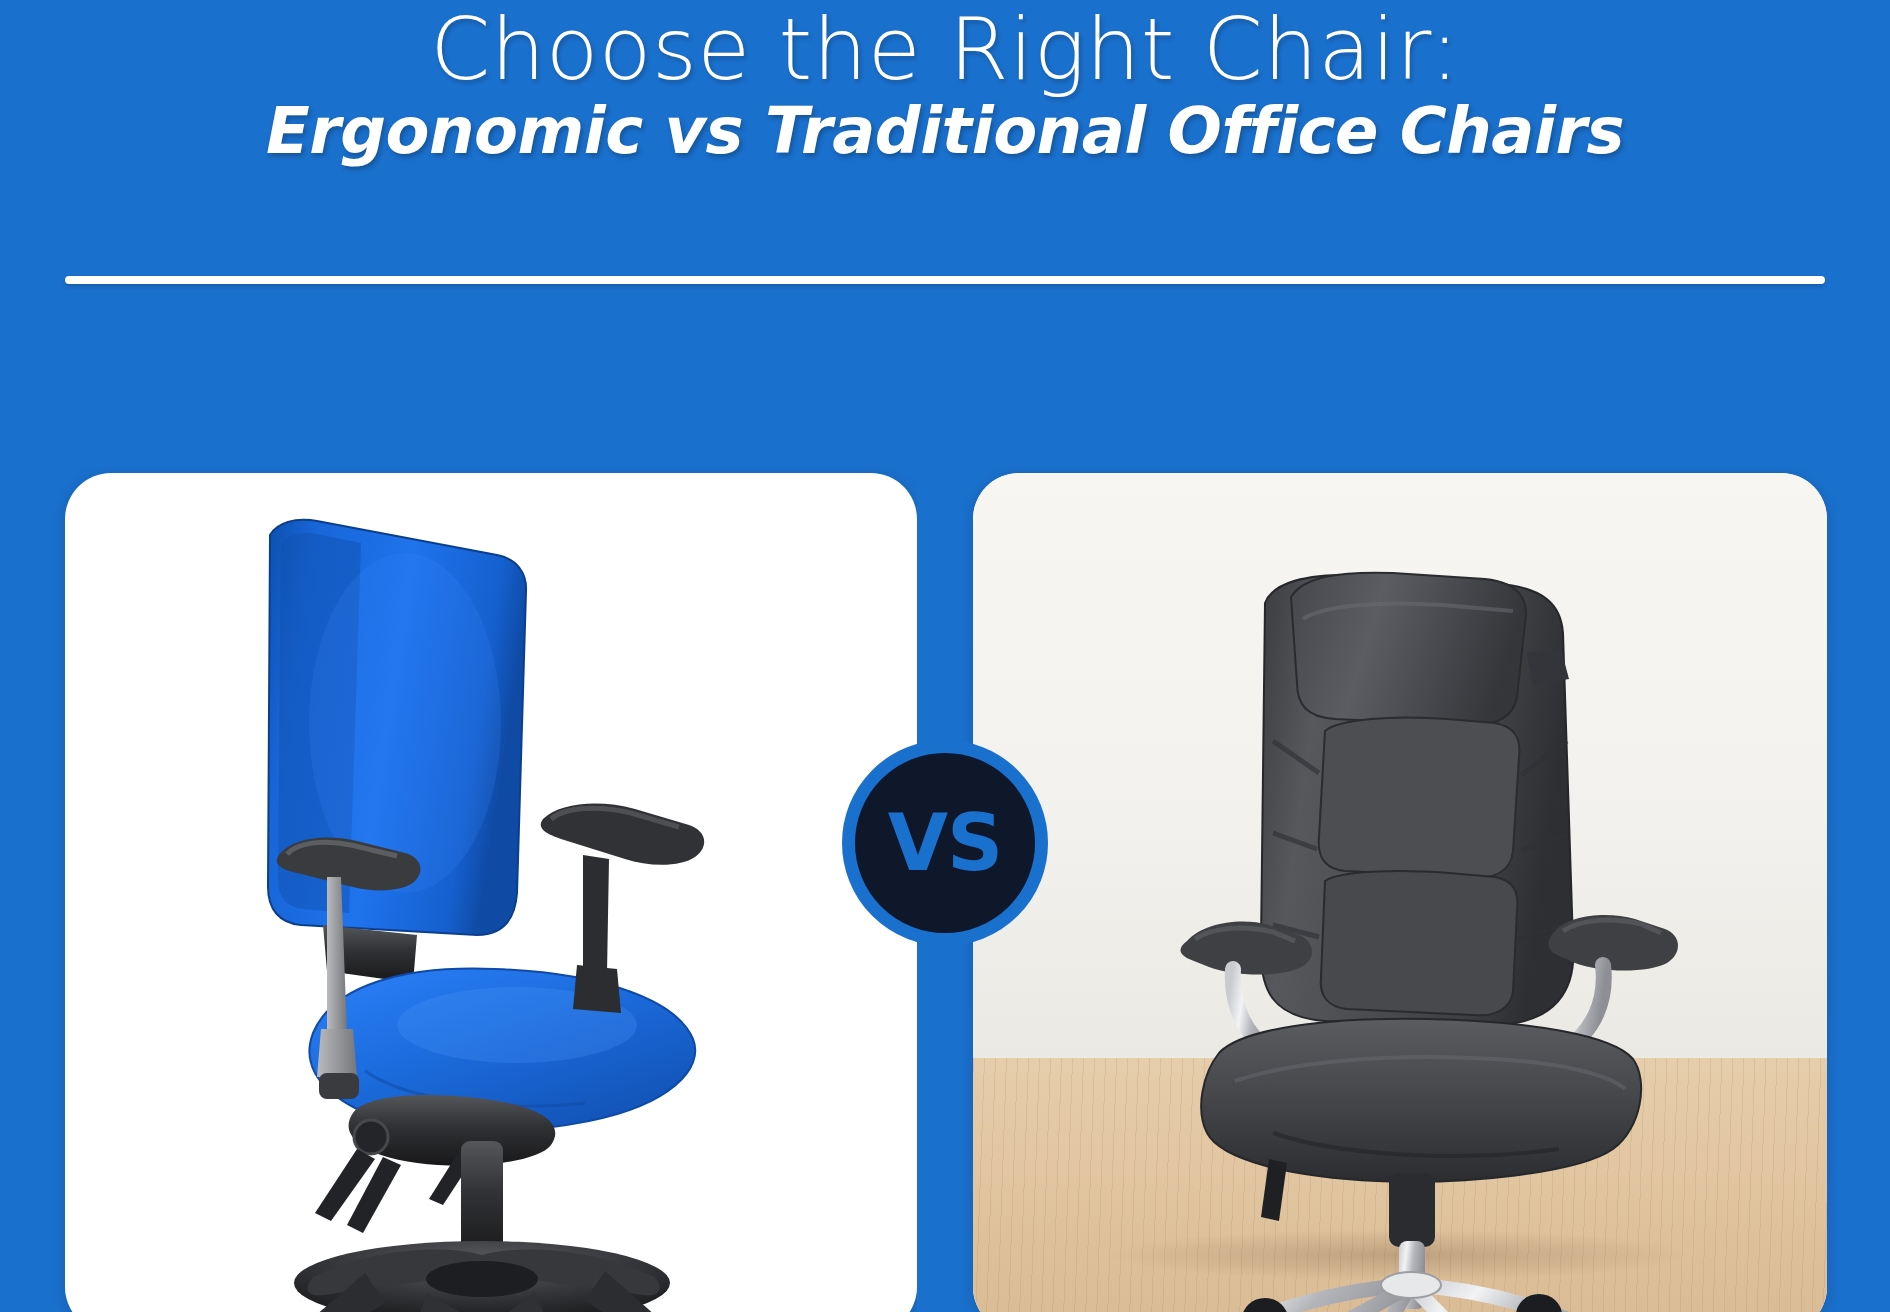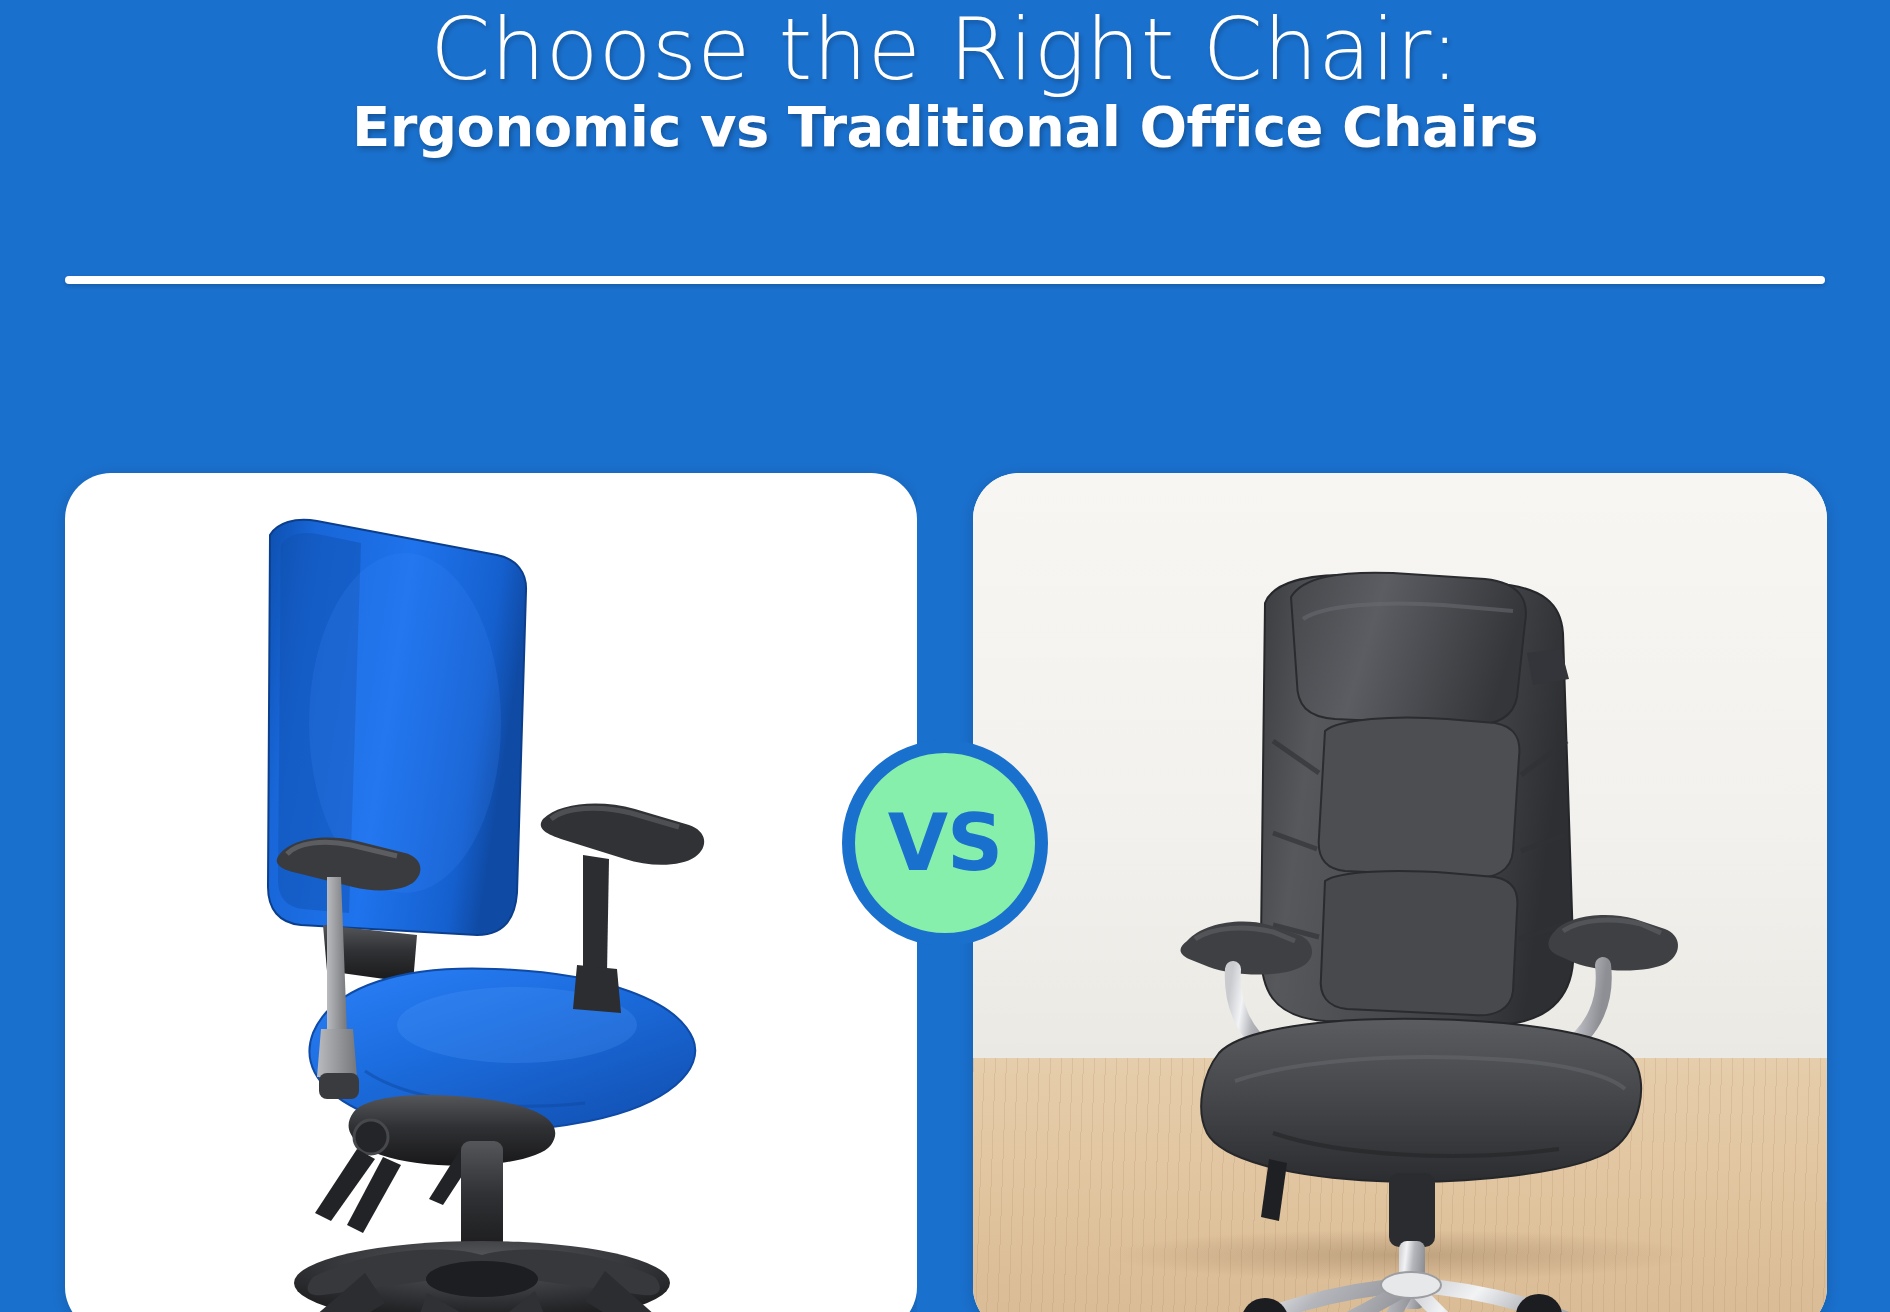--- a/index.html
+++ b/index.html
@@ -36,27 +36,28 @@
     color:#ffffff;
     padding-top:6px;
     text-shadow:2px 3px 4px rgba(0,0,0,0.22);
     white-space:nowrap;
     text-align:center;
   }
   .title-line2 {
     display:block;
     font-family:"DejaVu Sans", sans-serif;
     font-weight:bold;
-    font-size:56px;
+    font-size:64px;
     line-height:1.05;
     letter-spacing:-0.5px;
     color:#ffffff;
     padding-top:4px;
     text-shadow:2px 3px 5px rgba(0,0,0,0.25);
     white-space:nowrap;
+    font-style:italic;
   }
   .title-divider {
     position:absolute;
     left:65px; top:276px;
     width:1760px; height:8px;
     background:#ffffff;
     border-radius:4px;
     box-shadow:0 2px 4px rgba(0,0,0,0.18);
   }
 
@@ -109,21 +110,21 @@
     position:absolute;
     left:917px; top:473px;
     width:56px; height:860px;
     background:#1a70cd;
   }
   .vs-badge {
     position:absolute;
     left:842px; top:740px;
     width:206px; height:206px;
     border-radius:50%;
-    background:#86efac;
+    background:#0f172a;
     border:13px solid #1a70cd;
     display:flex;
     align-items:center;
     justify-content:center;
     z-index:5;
   }
   .vs-text {
     font-family:"DejaVu Sans", sans-serif;
     font-weight:bold;
     font-size:78px;

